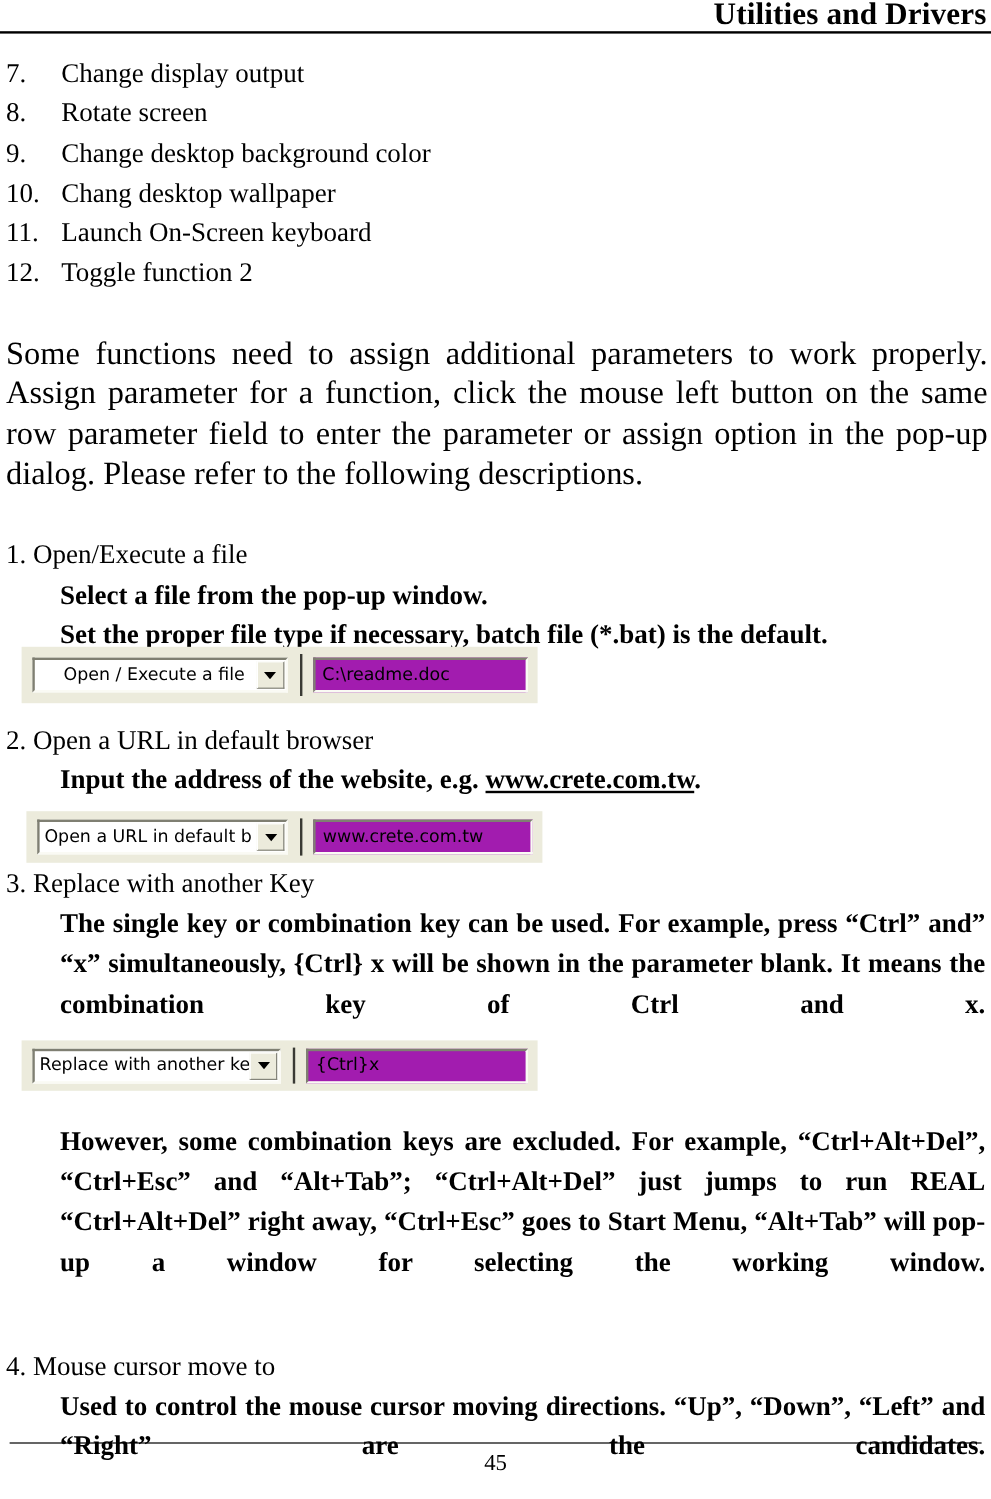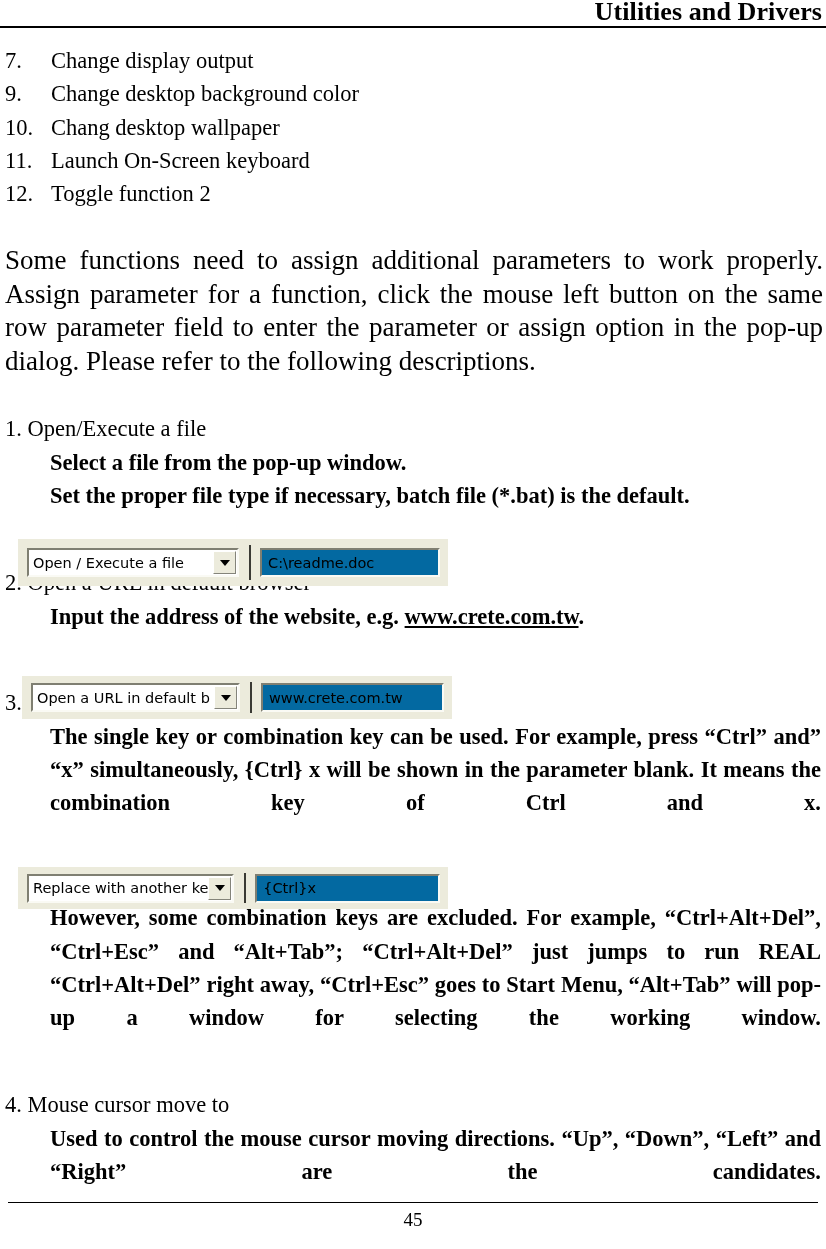--- a/index.html
+++ b/index.html
@@ -176,42 +176,42 @@
   .widget-divider {
     flex: 0 0 auto;
     width: 2px;
     align-self: stretch;
     background: #3A3A34;
     margin: 0 9px 0 10px;
   }
   .widget-text {
     position: relative;
     height: 29px;
-    background: #0369a1;
+    background: #a21caf;
     border-top: 2px solid #7F7F72;
     border-left: 2px solid #7F7F72;
     border-right: 2px solid #FAFAF4;
     border-bottom: 2px solid #FAFAF4;
     box-sizing: border-box;
     display: flex;
     align-items: center;
     overflow: hidden;
   }
   .widget-text .val {
     padding-left: 6px;
     font-size: 14.5px;
     line-height: 16px;
     color: #000000;
     white-space: nowrap;
   }
 
   
   .widget-block { position: absolute; }
   #widget-open-file   { left: 18px; top: 539px; width: 430px; height: 47px; }
-  #widget-open-file .widget-combo { width: 224px; }
+  #widget-open-file .widget-combo { width: 224px; padding-left: 20px; }
   #widget-open-file .widget-text  { width: 190px; }
 
   #widget-open-url    { left: 22px; top: 676px; width: 430px; height: 43px; }
   #widget-open-url .widget-combo { width: 217px; }
   #widget-open-url .widget-text  { width: 190px; }
 
   #widget-replace-key { left: 18px; top: 867px; width: 430px; height: 42px; }
   #widget-replace-key .widget-combo { width: 213px; }
   #widget-replace-key .widget-text  { width: 190px; }
 
@@ -249,20 +249,23 @@
   <div class="header">
     <div class="header-title">Utilities and Drivers</div>
     <div class="header-rule"></div>
   </div>
 
   <div class="content">
 
     <ol class="func-list">
       <li>
         <span class="func-num">7.</span><span class="func-label">Change display output</span>
+      </li>
+      <li>
+        <span class="func-num">8.</span><span class="func-label">Rotate screen</span>
       </li>
       <li>
         <span class="func-num">9.</span><span class="func-label">Change desktop background color</span>
       </li>
       <li>
         <span class="func-num">10.</span><span class="func-label">Chang desktop wallpaper</span>
       </li>
       <li>
         <span class="func-num">11.</span><span class="func-label">Launch On-Screen keyboard</span>
       </li>

